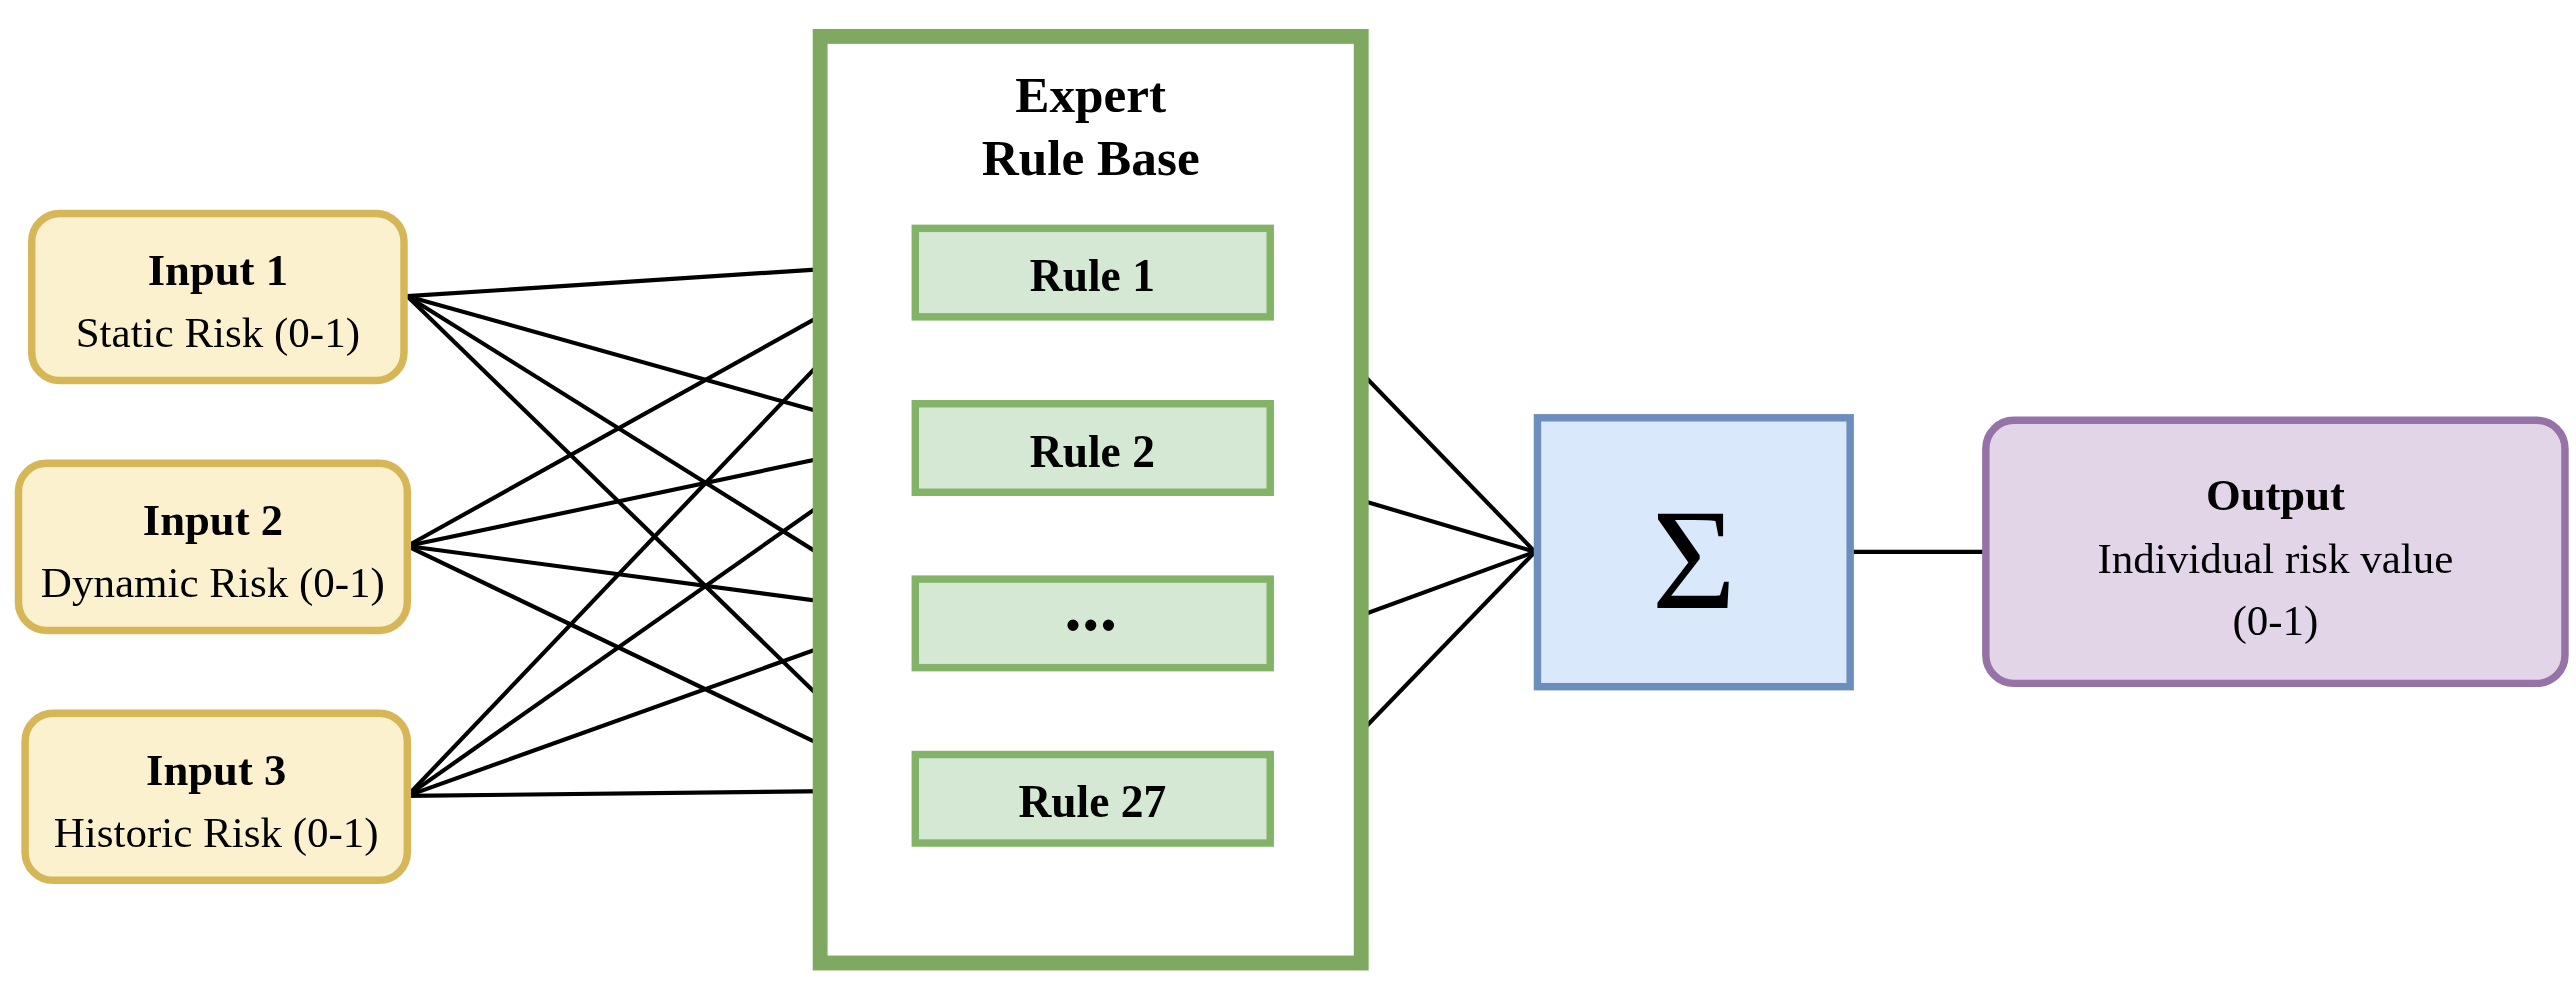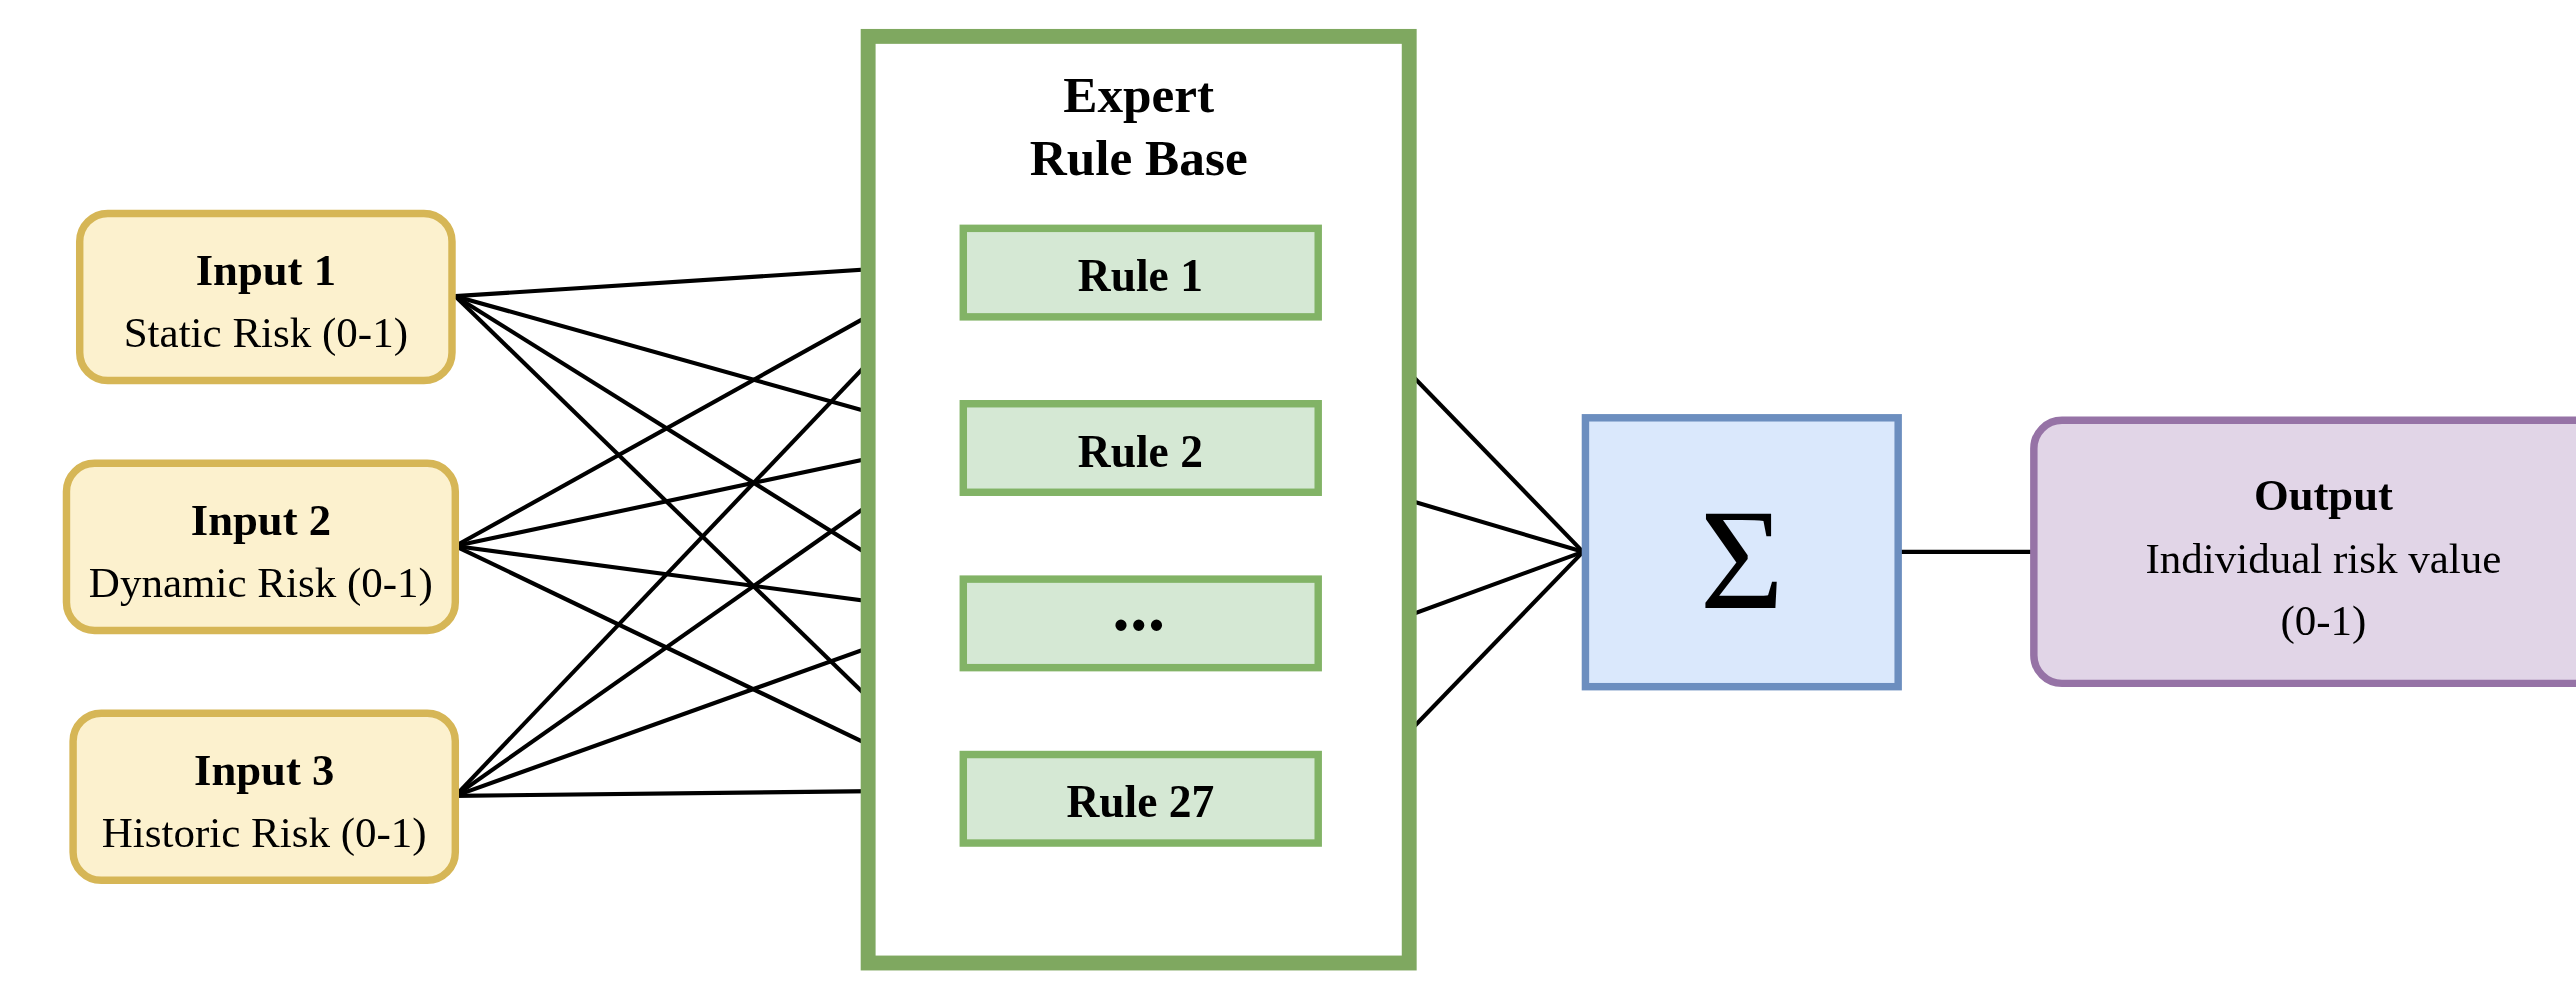--- a/index.html
+++ b/index.html
@@ -12,21 +12,20 @@
     width: 2576px;
     height: 987px;
     overflow: hidden;
     font-family: "Liberation Serif", "DejaVu Serif", serif;
   }
   #diagram-root {
     position: relative;
     width: 2087px;
     height: 987px;
     background: #ffffff;
-    margin-left: 48px;
   }
   svg.diagram-canvas {
     position: absolute;
     top: 0;
     left: 0;
     width: 2576px;
     height: 987px;
     display: block;
   }
   .node-label-strong {

